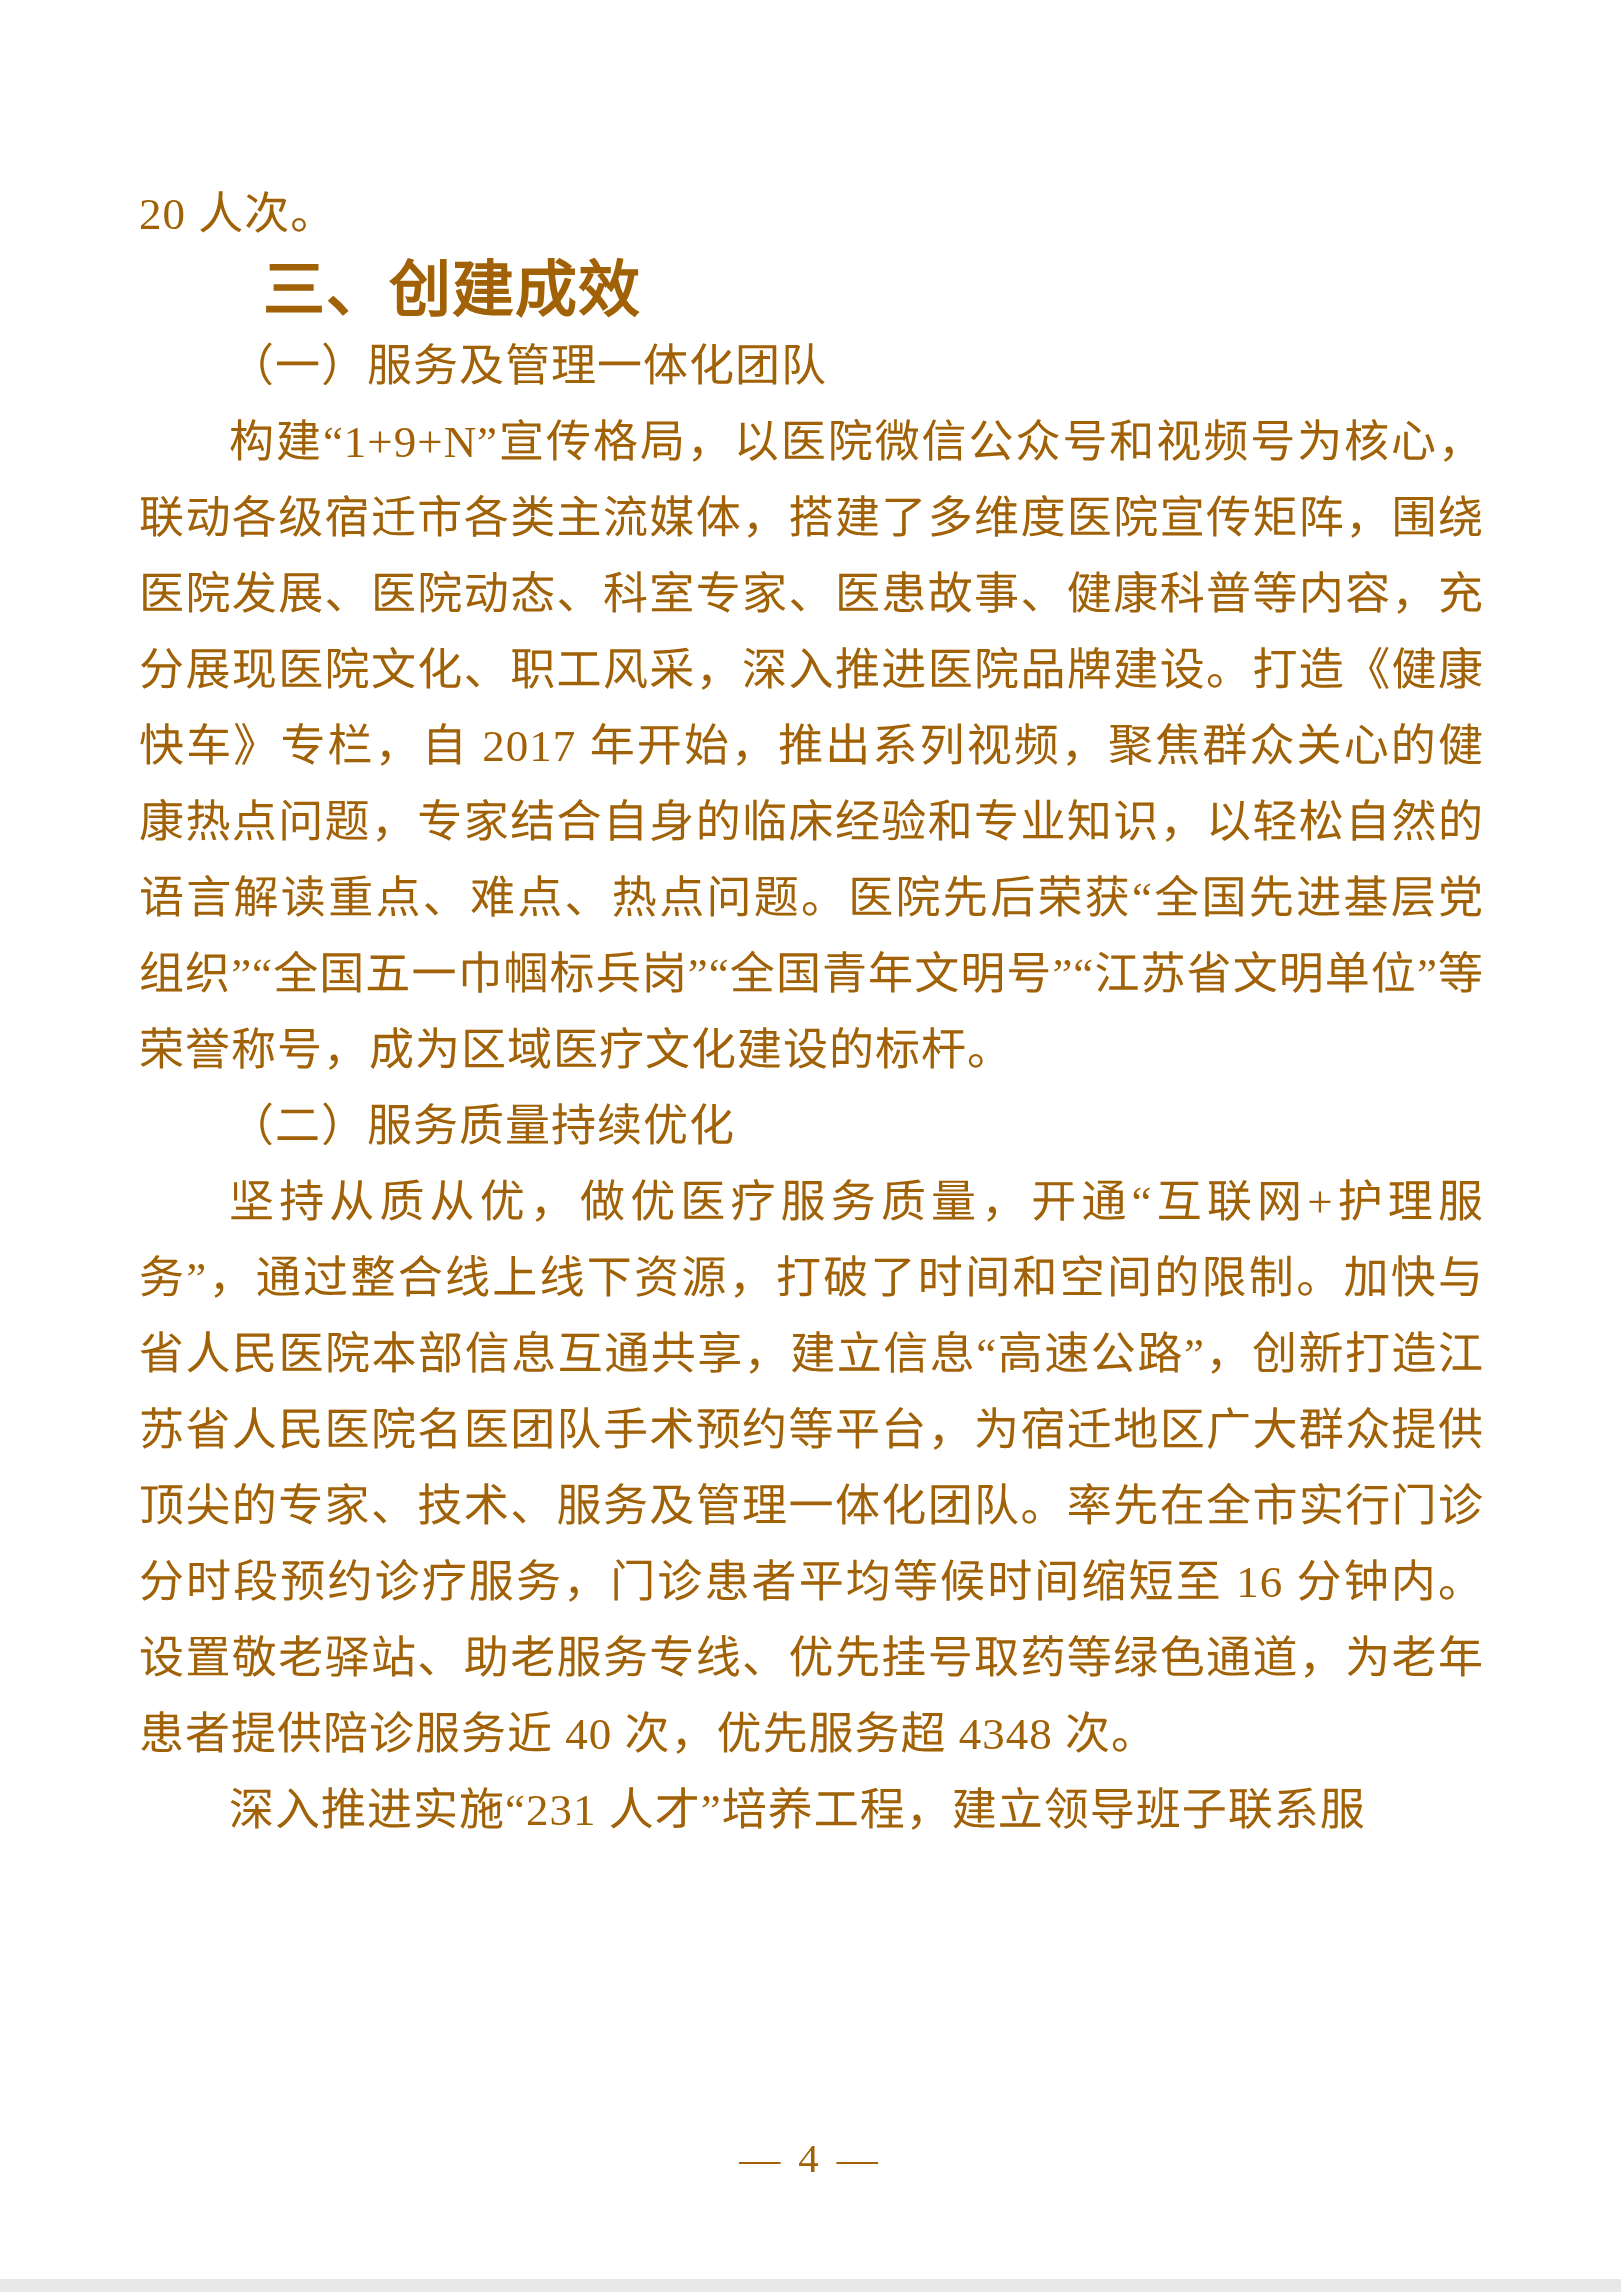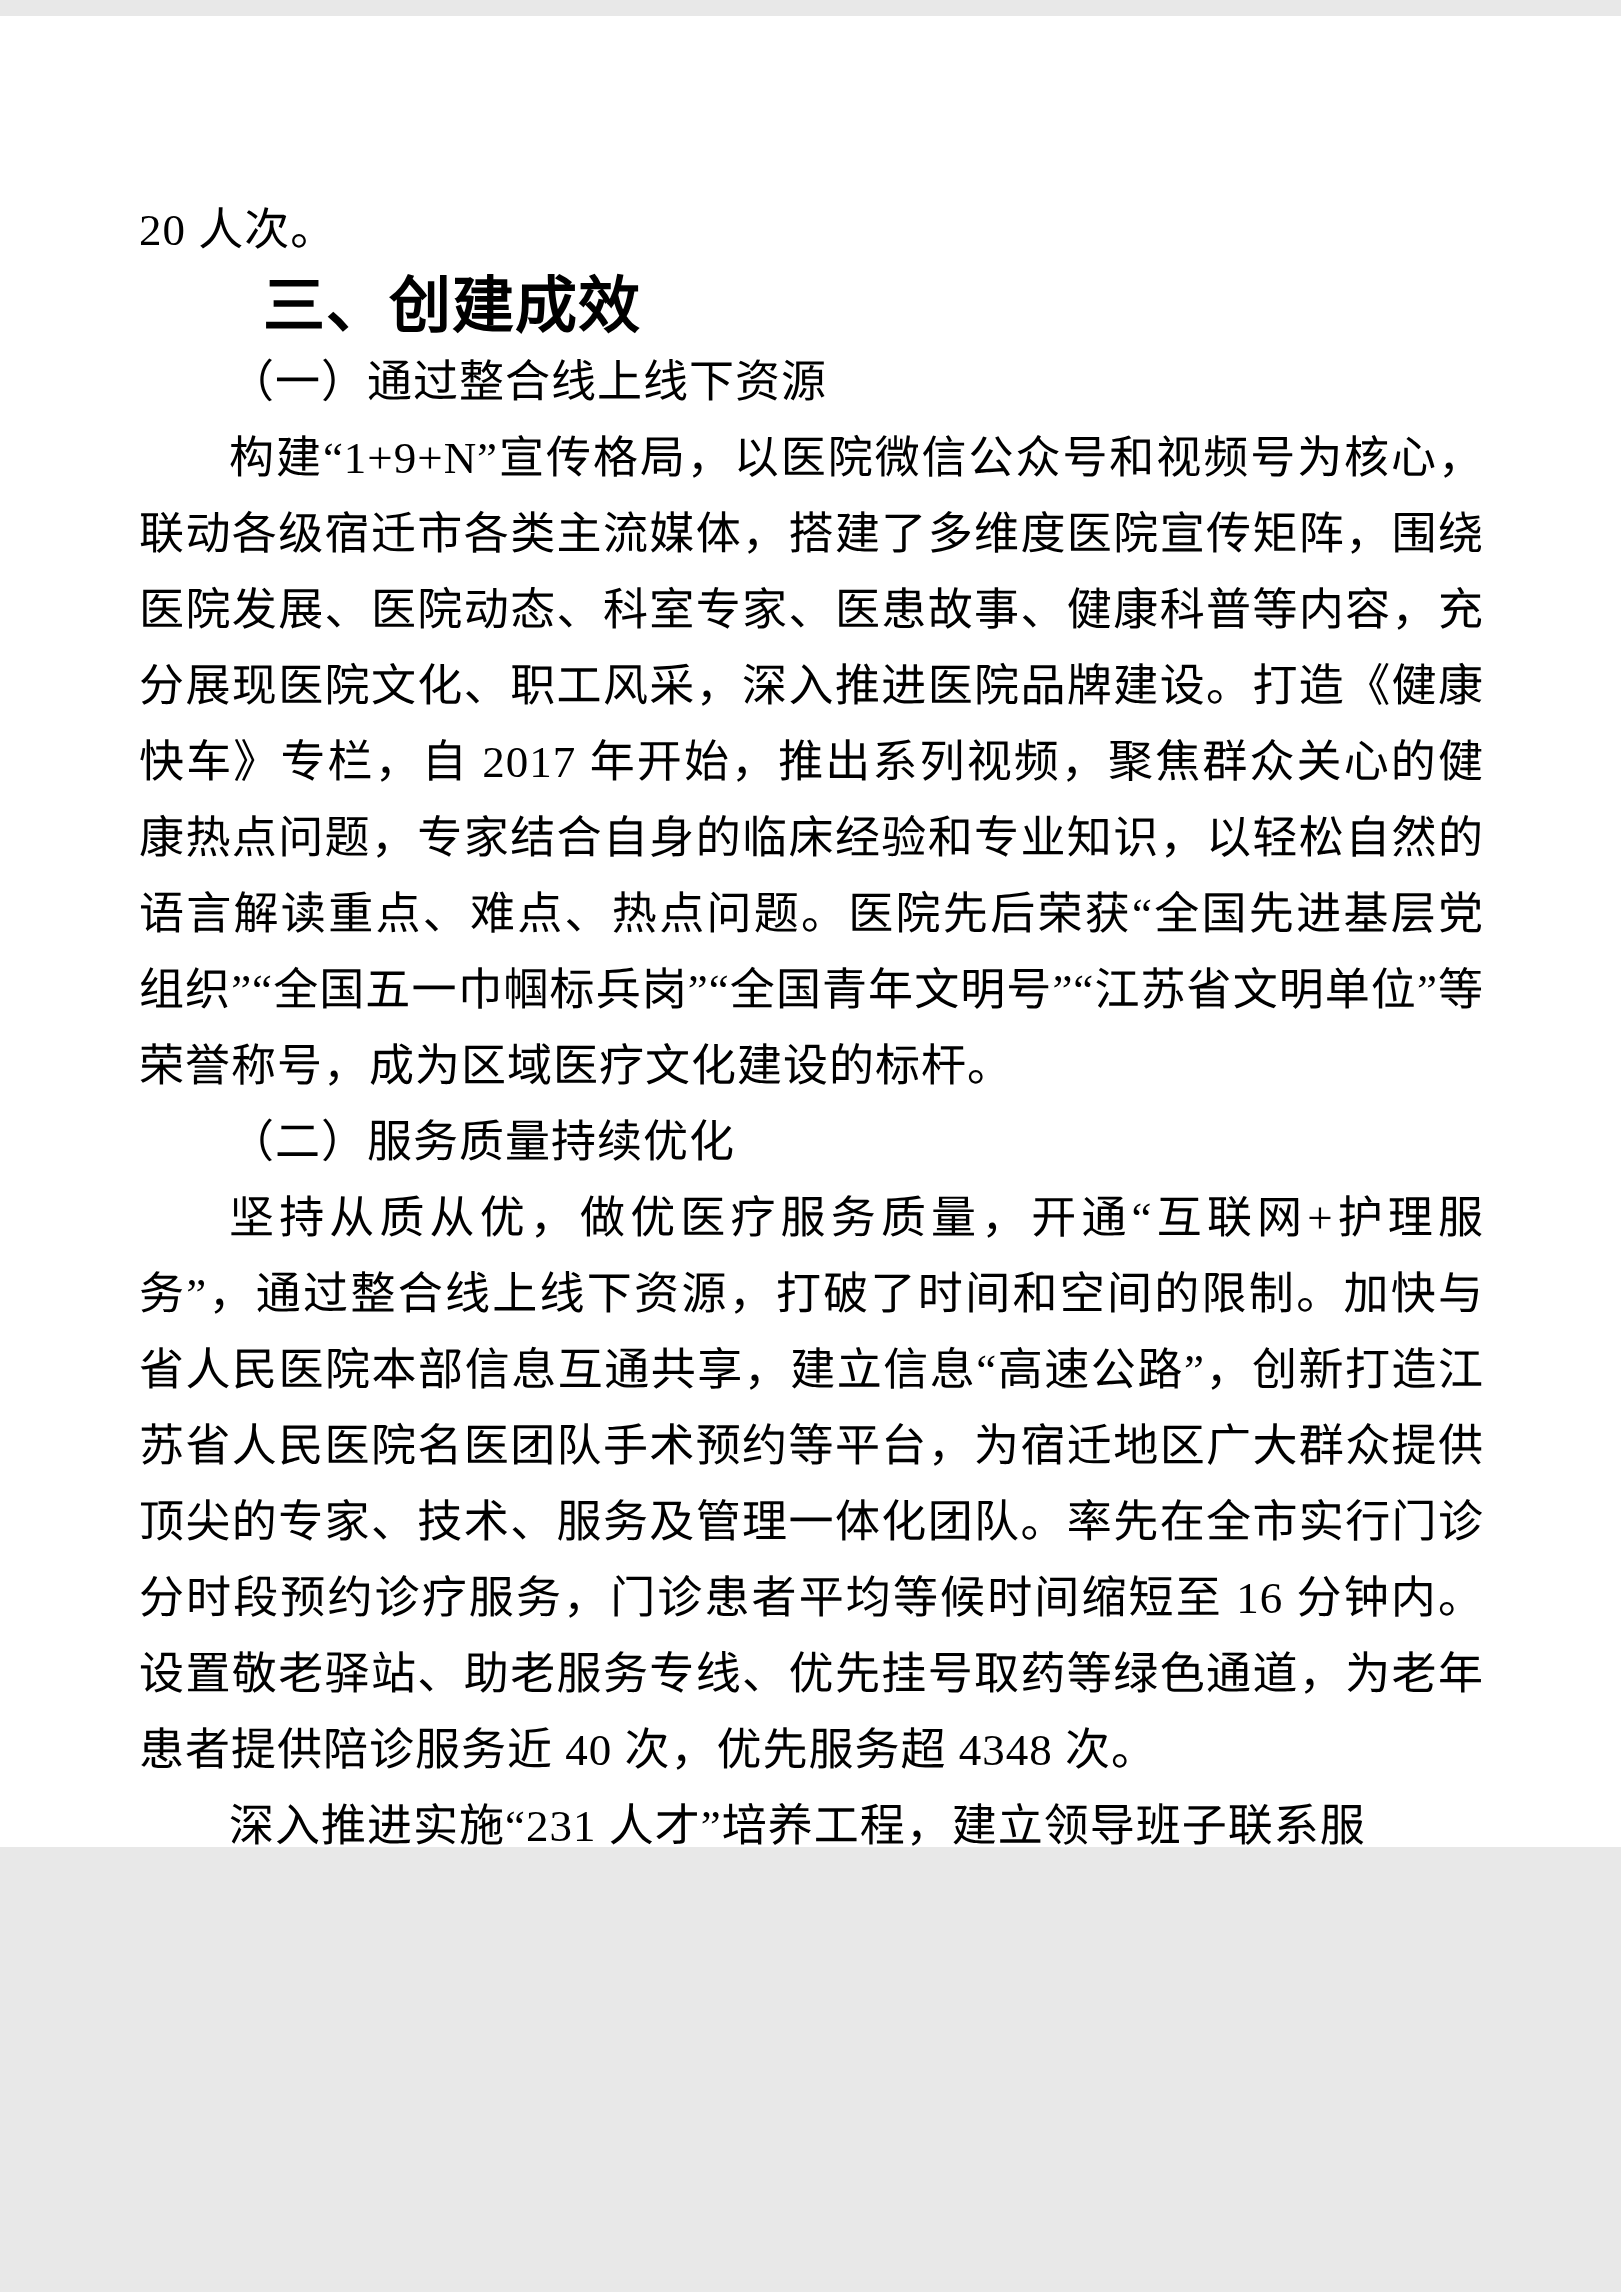--- a/index.html
+++ b/index.html
@@ -1,23 +1,23 @@
 <!DOCTYPE html>
 <html lang="zh-CN"><head>
 <meta charset="utf-8">
 <style>
   * { margin: 0; padding: 0; box-sizing: border-box; }
   html, body { background: #e8e8e8; }
   .page {
     position: relative;
     width: 1621px;
-    height: 1831px;
-    margin: 16px auto;
+    height: 2279px;
+    margin: 0 auto;
     background: #ffffff;
-    color: #000000;
+    color: #a16207;
     font-family: "Liberation Serif", "DejaVu Serif", serif;
     overflow: hidden;
   }
   .content {
     position: absolute;
     left: 139px;
     right: 137px;
     top: 176px;
     font-size: 45px;
     line-height: 76px;
@@ -54,21 +54,21 @@
 </head>
 <body>
 
 <div class="page">
   <div class="content">
 
     <p class="body-text no-indent">20 人次。</p>
 
     <h2 class="section-heading">三、创建成效</h2>
 
-    <h3 class="sub-heading">（一）通过整合线上线下资源</h3>
+    <h3 class="sub-heading">（一）服务及管理一体化团队</h3>
 
     <p class="body-text">构建“1+9+N”宣传格局，以医院微信公众号和视频号为核心，联动各级宿迁市各类主流媒体，搭建了多维度医院宣传矩阵，围绕医院发展、医院动态、科室专家、医患故事、健康科普等内容，充分展现医院文化、职工风采，深入推进医院品牌建设。打造《健康快车》专栏，自 2017 年开始，推出系列视频，聚焦群众关心的健康热点问题，专家结合自身的临床经验和专业知识，以轻松自然的语言解读重点、难点、热点问题。医院先后荣获“全国先进基层党组织”“全国五一巾帼标兵岗”“全国青年文明号”“江苏省文明单位”等荣誉称号，成为区域医疗文化建设的标杆。</p>
 
     <h3 class="sub-heading">（二）服务质量持续优化</h3>
 
     <p class="body-text">坚持从质从优，做优医疗服务质量，开通“互联网+护理服务”，通过整合线上线下资源，打破了时间和空间的限制。加快与省人民医院本部信息互通共享，建立信息“高速公路”，创新打造江苏省人民医院名医团队手术预约等平台，为宿迁地区广大群众提供顶尖的专家、技术、服务及管理一体化团队。率先在全市实行门诊分时段预约诊疗服务，门诊患者平均等候时间缩短至 16 分钟内。设置敬老驿站、助老服务专线、优先挂号取药等绿色通道，为老年患者提供陪诊服务近 40 次，优先服务超 4348 次。</p>
 
 
     <p class="body-text">深入推进实施“231 人才”培养工程，建立领导班子联系服</p>
 

